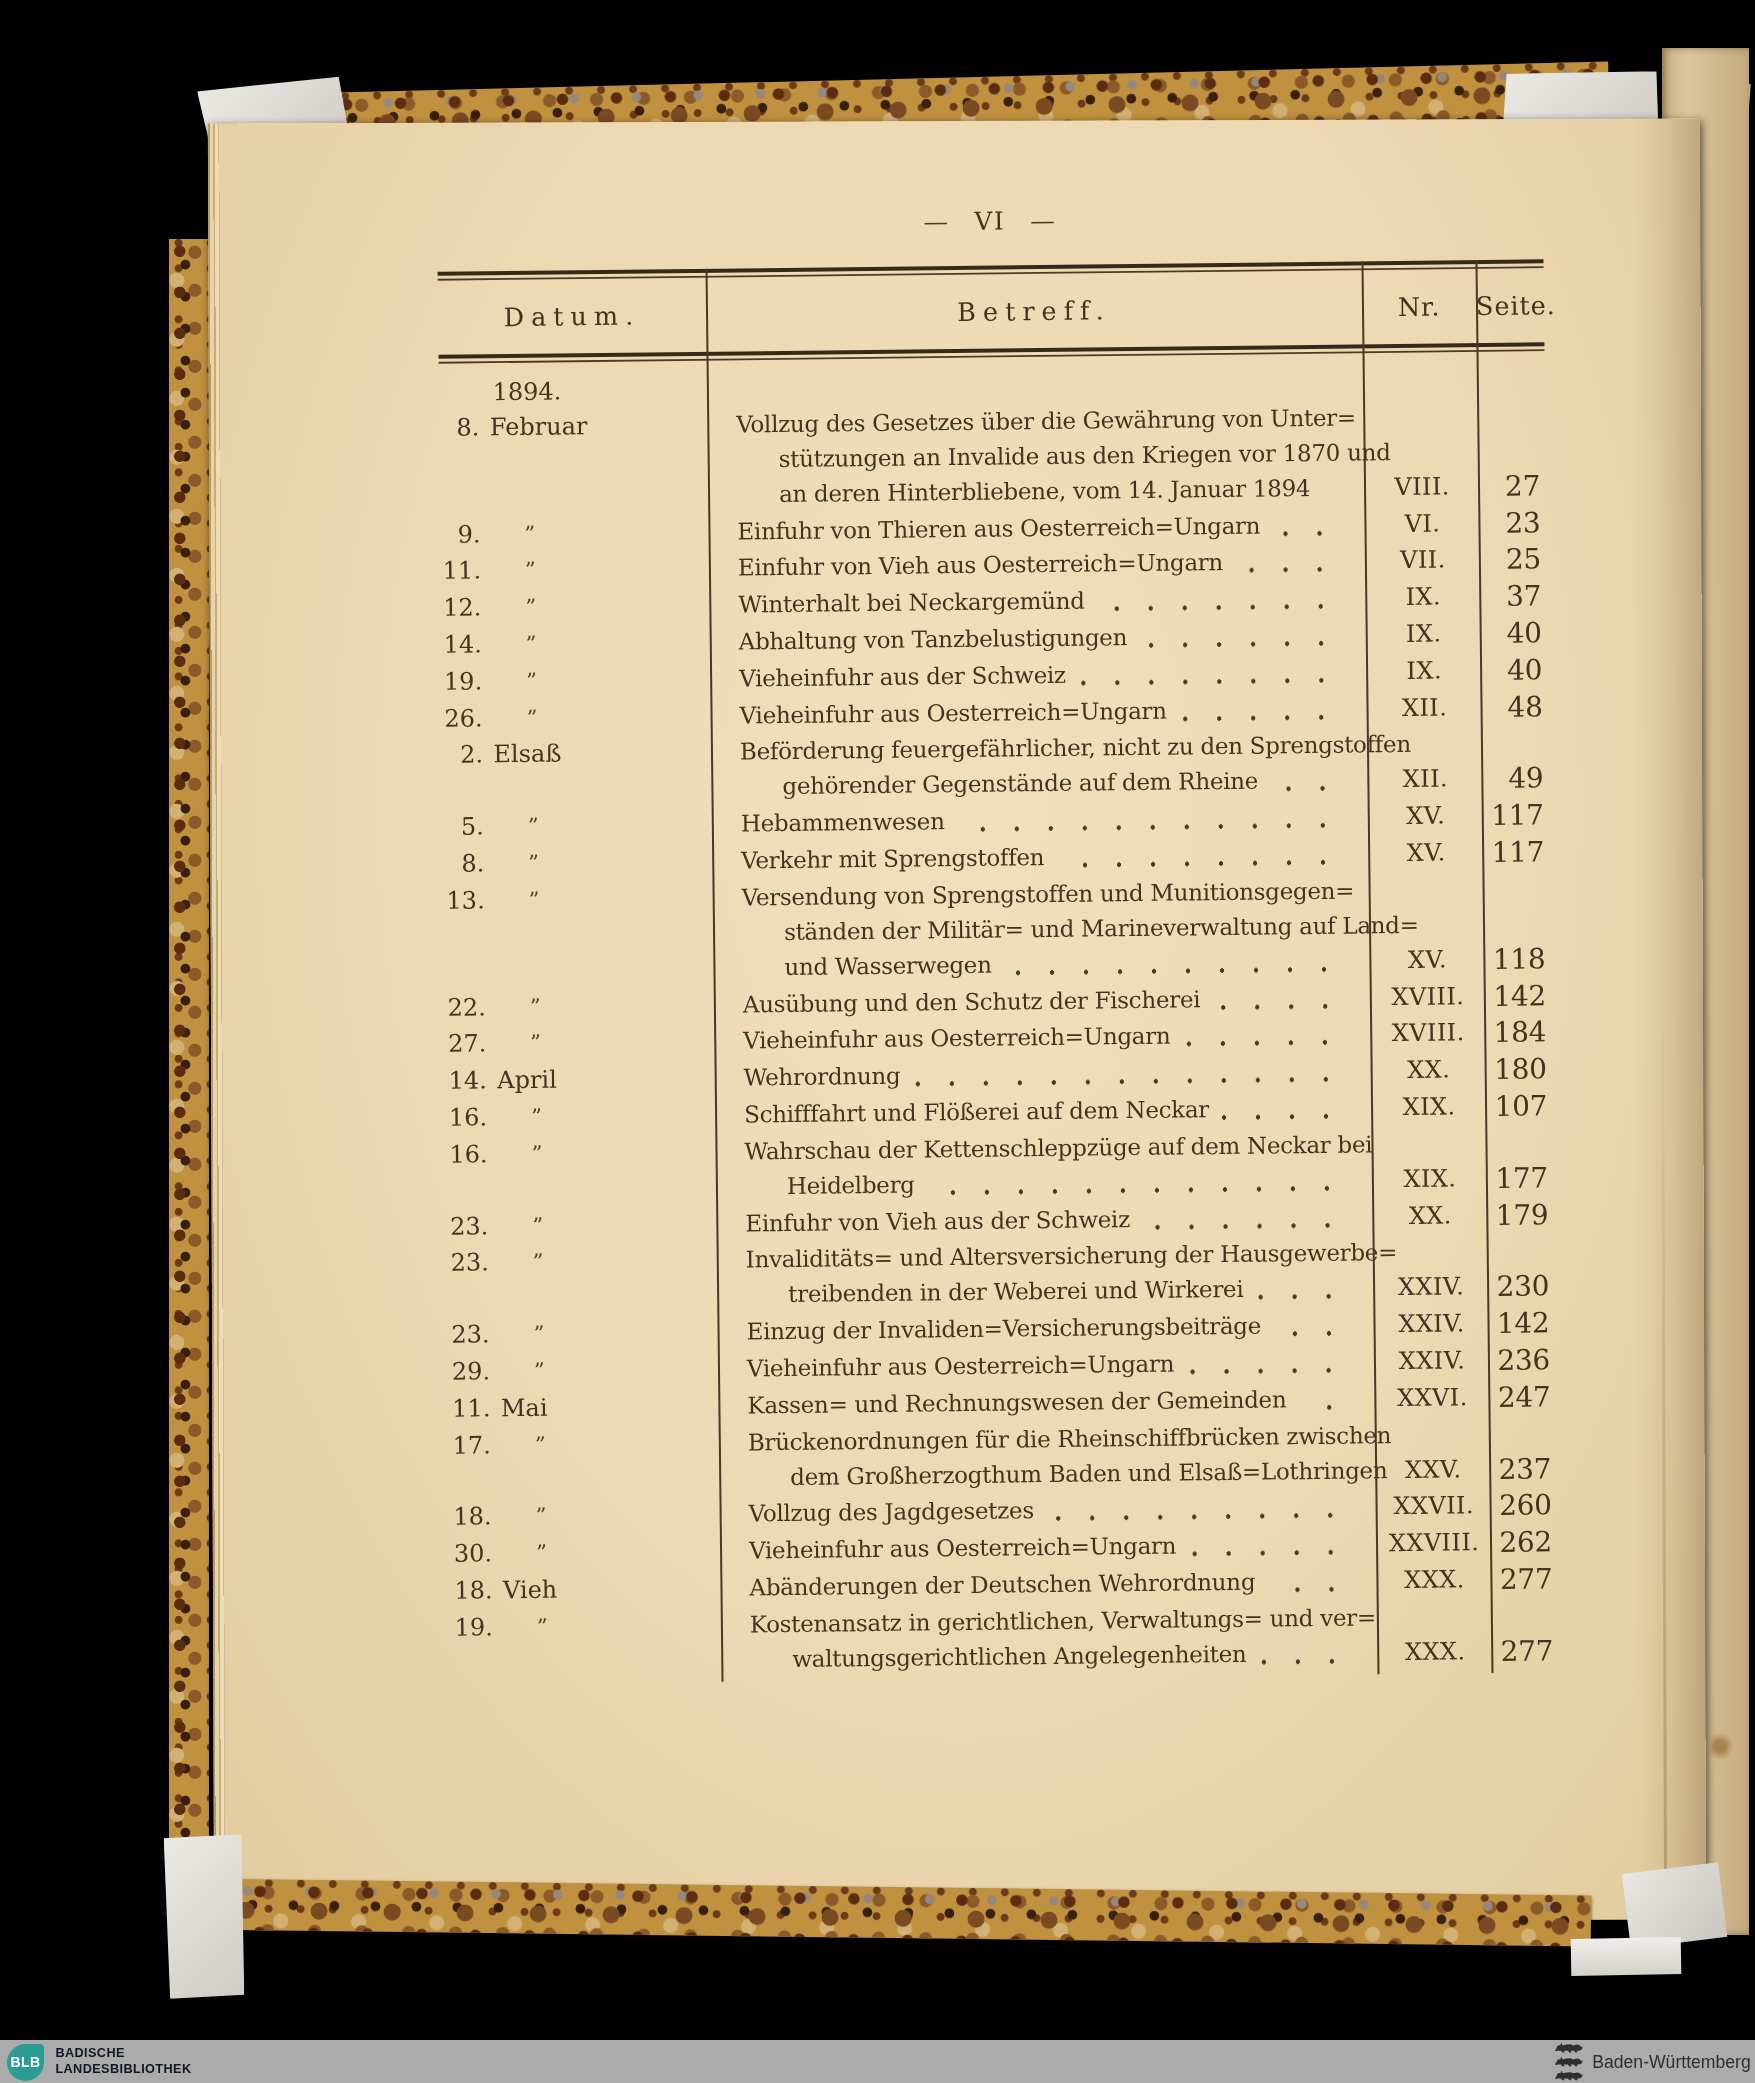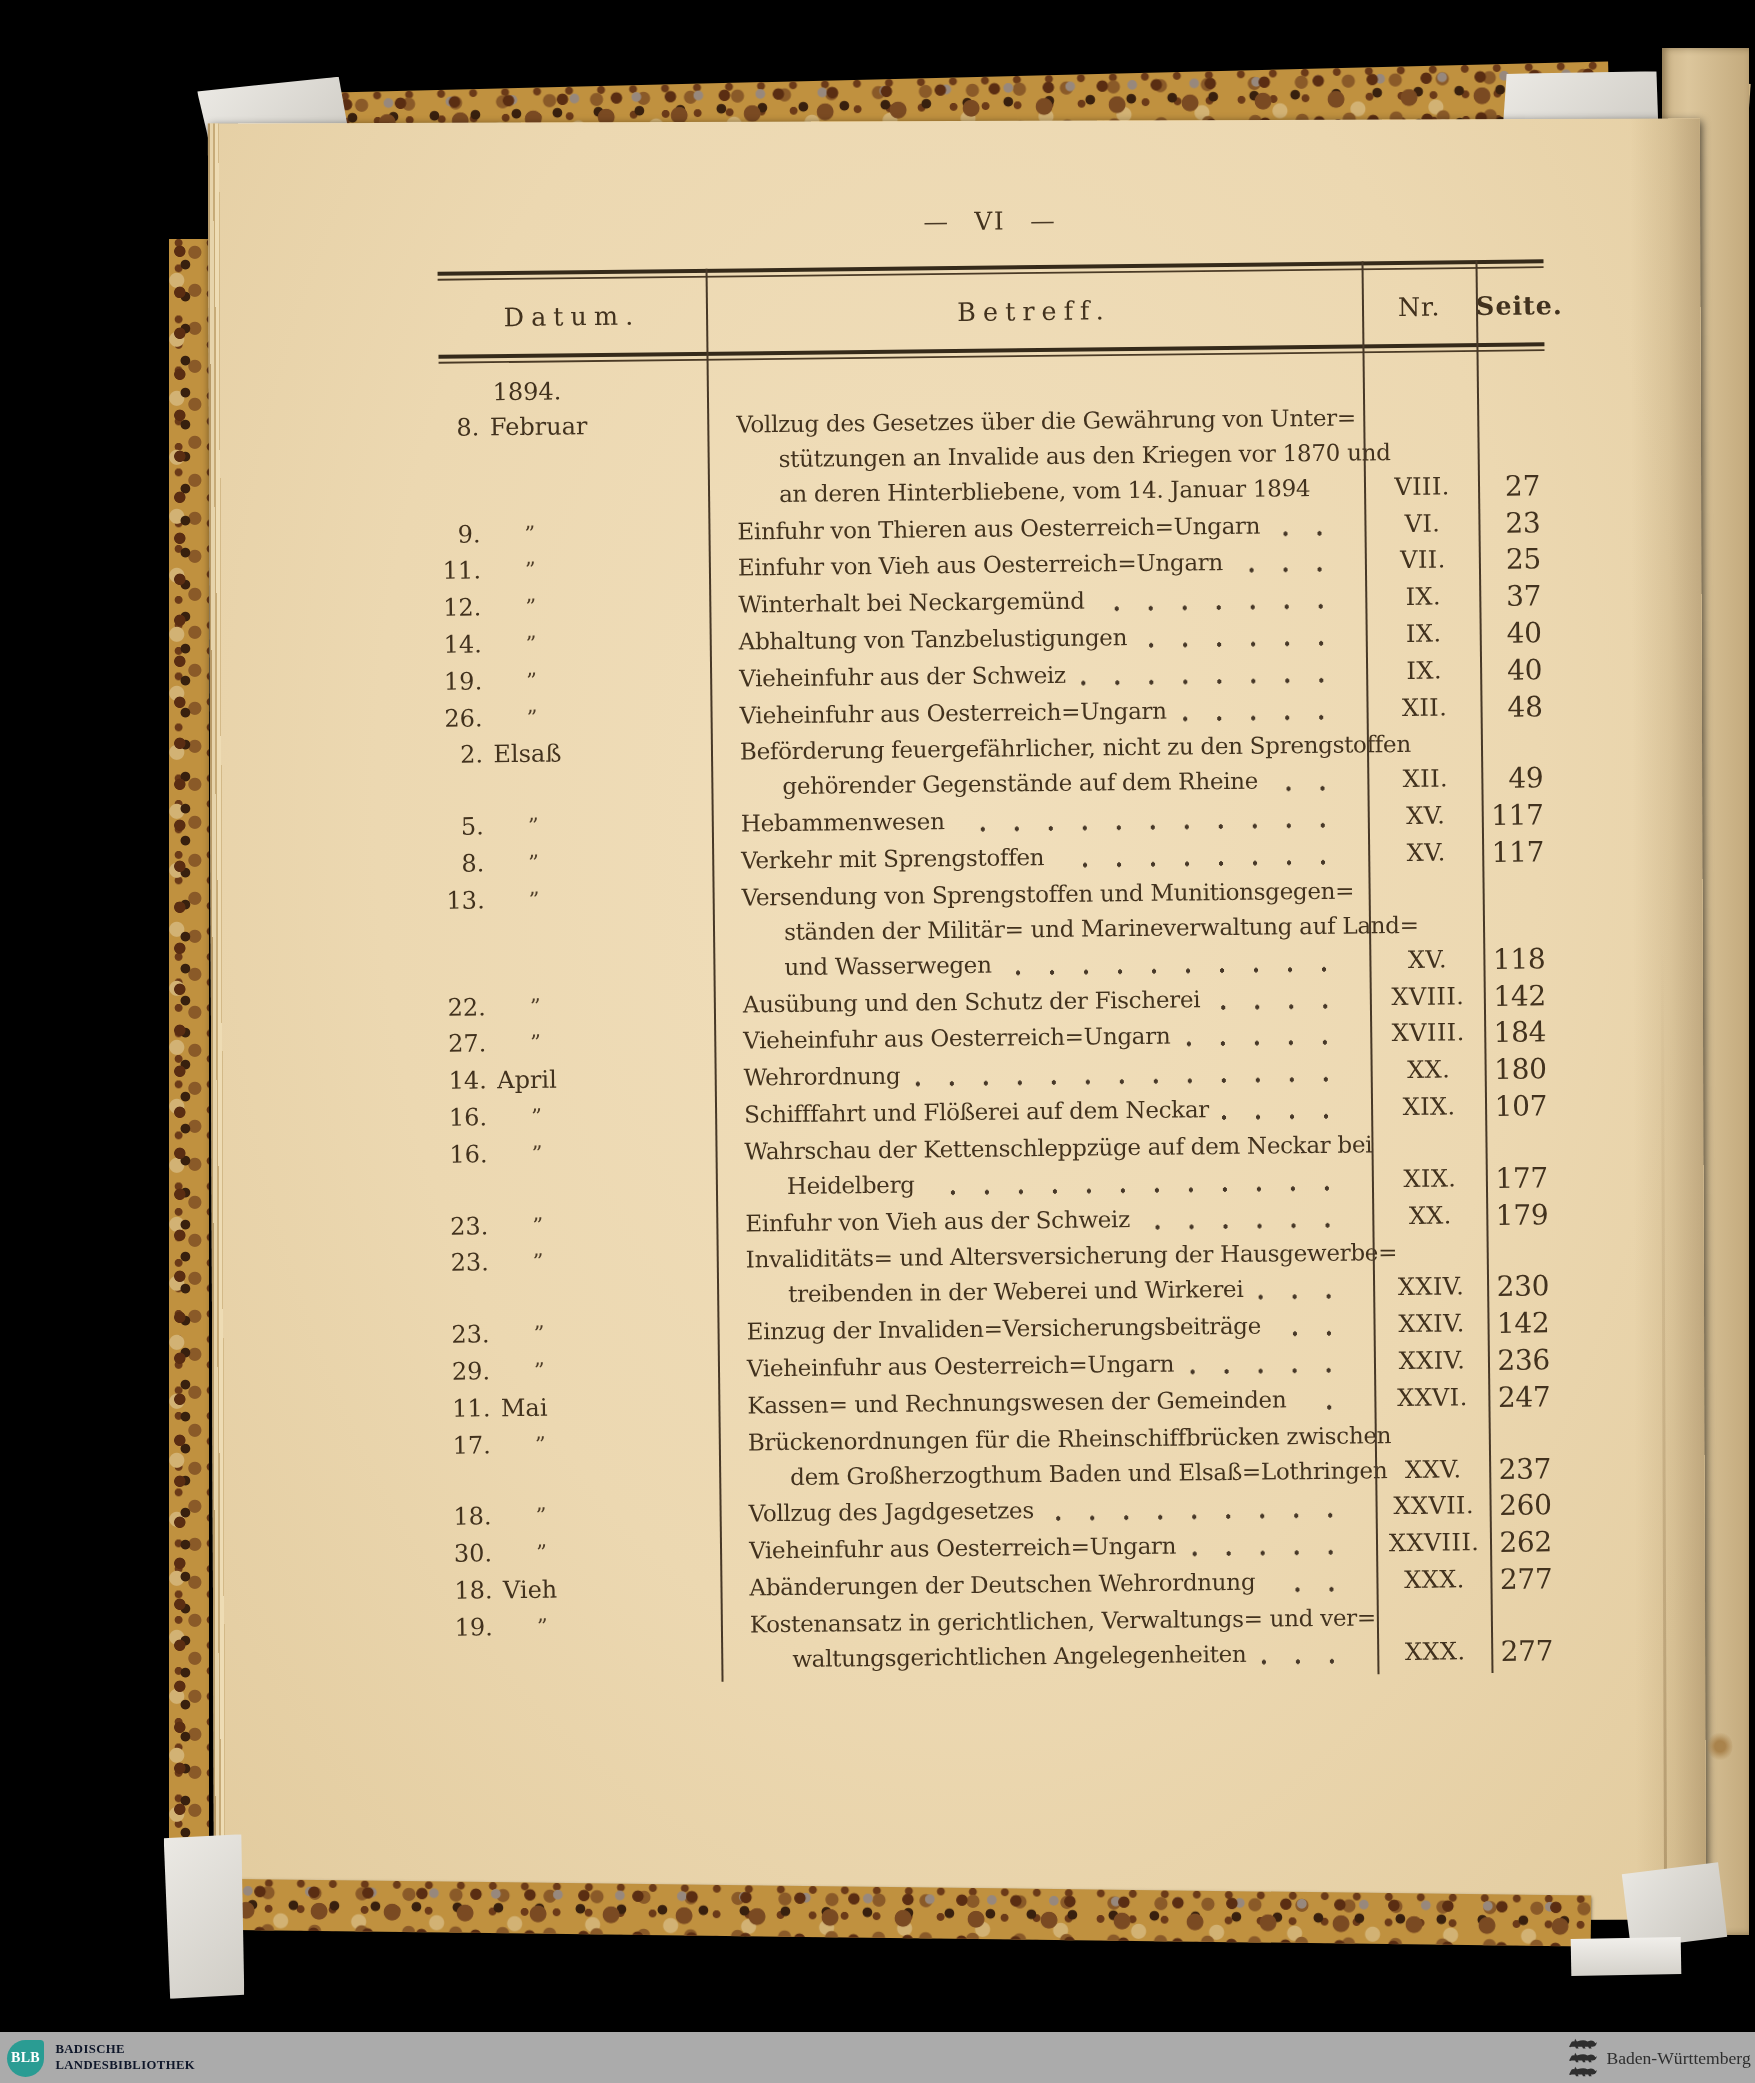--- a/index.html
+++ b/index.html
@@ -65,21 +65,21 @@
   .page-num .dash{margin:0 24.6px;color:#4a3a26;}
 
   .table{position:absolute;left:228px;top:145px;width:1106px;}
   .rule{height:8.8px;
     background:linear-gradient(#352a1a,#352a1a) top/100% 4.4px no-repeat,
                linear-gradient(#4a3a26,#4a3a26) bottom/100% 1.8px no-repeat;}
   .thead{display:flex;height:74px;align-items:center;font-size:25.5px;}
   .hd-datum{width:268px;text-align:center;letter-spacing:7px;}
   .hd-betreff{width:657px;text-align:center;letter-spacing:7px;}
   .hd-nr{width:114px;text-align:center;letter-spacing:0.9px;}
-  .hd-seite{width:68px;text-align:center;letter-spacing:0.9px;font-weight:bold;}
+  .hd-seite{width:68px;text-align:center;letter-spacing:0.9px;}
   .seps{position:absolute;left:0;top:0;width:100%;height:1413px;pointer-events:none;}
   .sep{position:absolute;top:0;bottom:0;width:1.8px;background:#473827;}
   .sep1{left:268px;}.sep2{left:924px;}.sep3{left:1038px;}
 
   .tbody{padding-top:12.3px;font-size:23px;letter-spacing:-0.3px;line-height:35px;}
   .year{width:176px;text-align:center;font-size:24px;letter-spacing:0;}
   .trow{display:flex;align-items:flex-start;margin-bottom:1.8px;}
   .c-datum{width:268px;display:flex;flex:none;font-size:24px;letter-spacing:0;}
   .day{width:40px;text-align:right;flex:none;}
   .month{margin-left:10.5px;white-space:nowrap;}
@@ -88,23 +88,23 @@
   .bl{display:flex;white-space:nowrap;}
   .bl.cont{padding-left:42px;}
   .leader{flex:1;align-self:flex-end;height:7px;margin:0 29px 6.1px 12.3px;
     background-image:radial-gradient(circle,#473828 2px,transparent 2.5px);
     background-size:34px 7px;background-repeat:repeat-x;background-position:right bottom;}
   .c-nr{width:114px;flex:none;text-align:center;align-self:flex-end;font-size:24px;letter-spacing:0.4px;}
   .c-seite{width:68px;flex:none;box-sizing:border-box;text-align:right;padding-right:7px;
     align-self:flex-end;font-size:28px;}
 
   
-  .footer{position:absolute;left:0;right:0;bottom:0;height:52px;background:#ababab;
+  .footer{position:absolute;left:0;right:0;bottom:0;height:44px;background:#ababab;
     display:flex;align-items:center;justify-content:space-between;
-    font-family:Liberation Serif, serif;}
+    font-family:Liberation Sans, sans-serif;}
   .blb{display:flex;align-items:center;margin-left:7px;}
   .blb-logo{width:37px;height:37px;background:#2a9c93;border-radius:50% 10% 50% 50%;
     color:#fff;font-weight:bold;font-size:14px;display:flex;align-items:center;
     justify-content:center;letter-spacing:0.4px;}
   .blb-text{margin-left:11.4px;font-weight:bold;font-size:12.7px;line-height:1.25;
     color:#0f172a;letter-spacing:0.4px;}
   .bw{display:flex;align-items:center;margin-right:5.3px;}
   .bw svg{flex:none;}
   .bw-label{margin-left:8px;font-size:17.6px;color:#2e2e2e;}
 </style>

